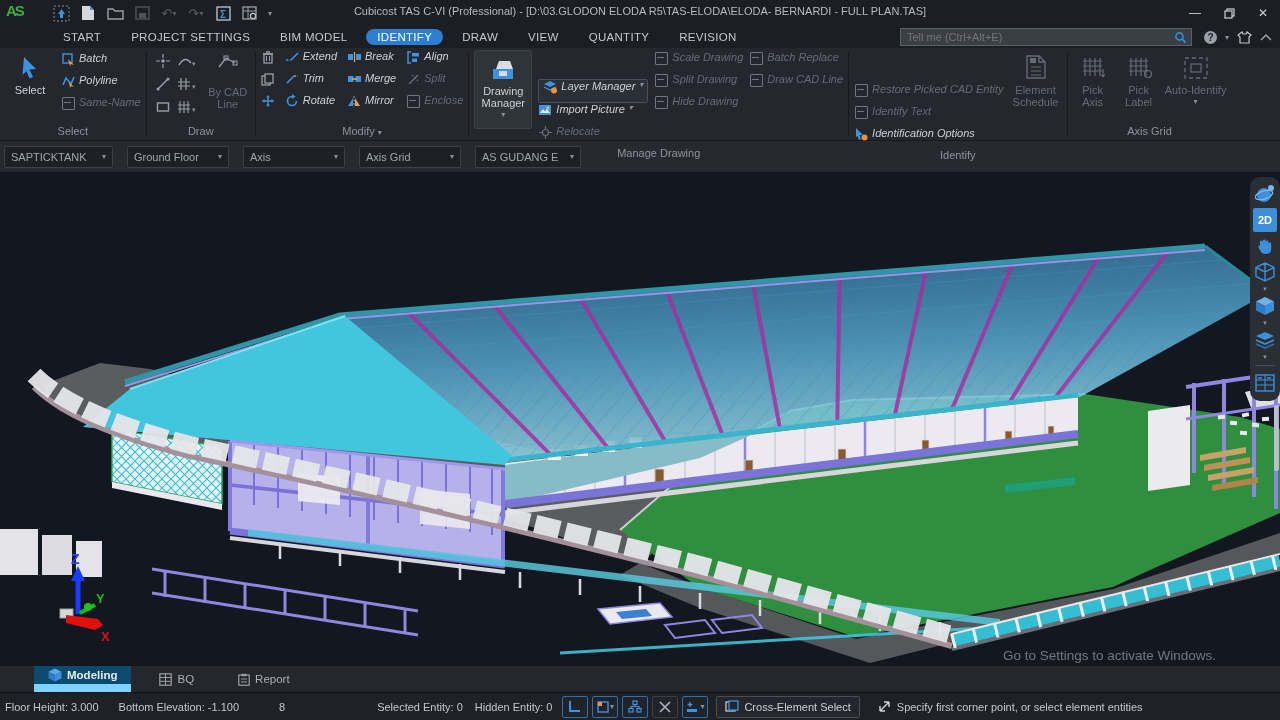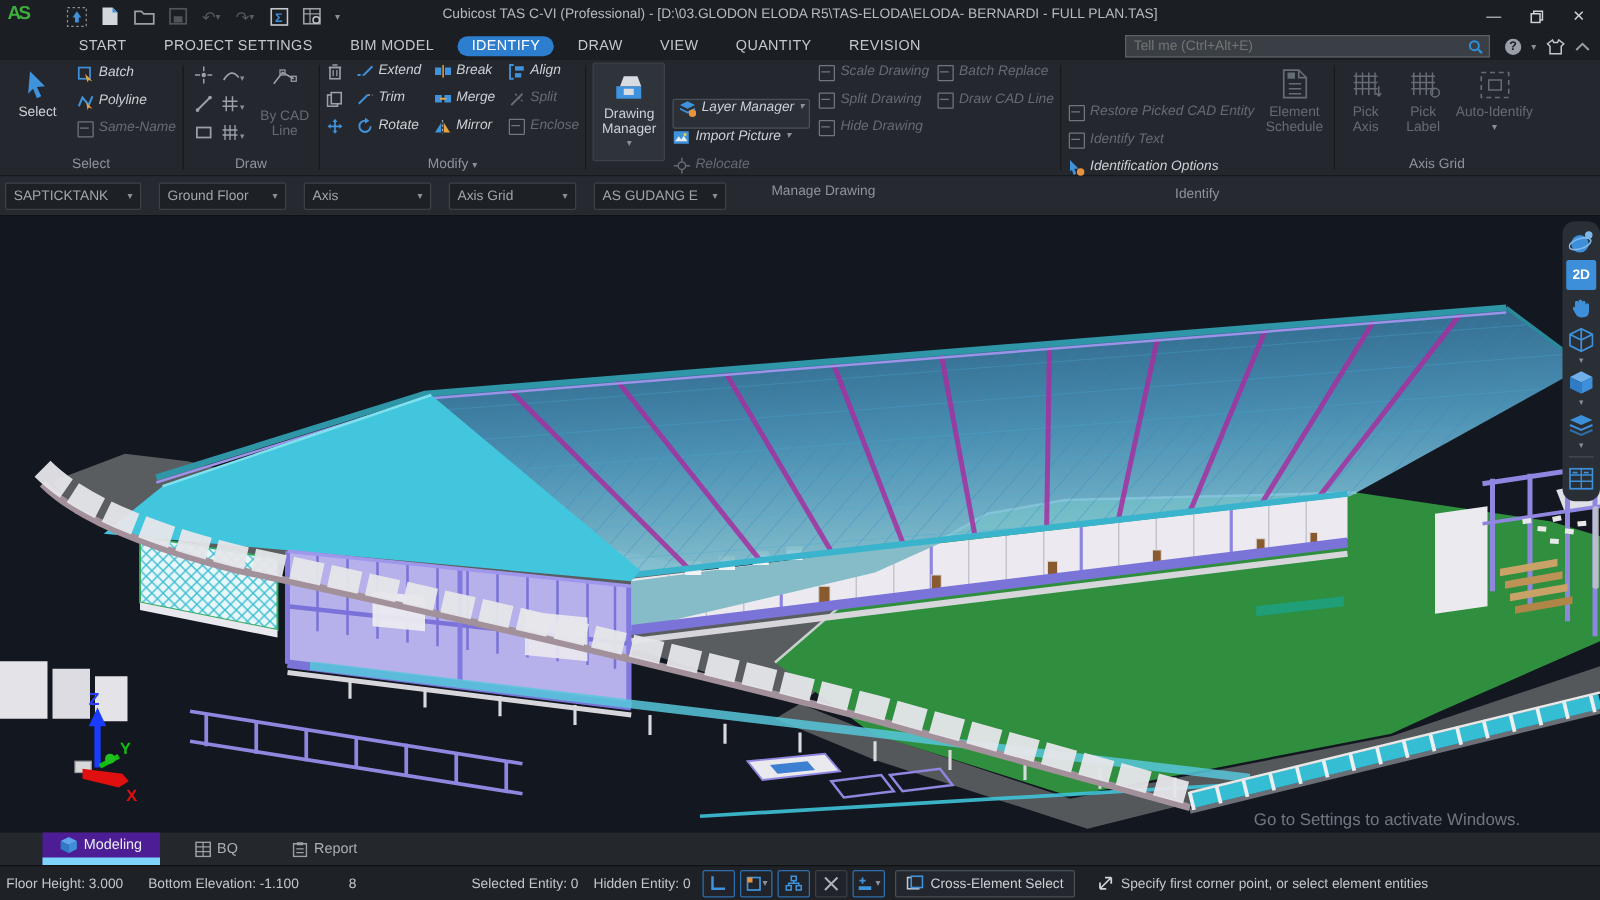--- a/index.html
+++ b/index.html
@@ -60,21 +60,21 @@
   .vdiv{width:20px;height:1px;background:#474c54;margin:3px 0;}
   .scrollstrip{position:absolute;right:1px;top:232px;width:5px;height:66px;background:#c2c7cd;opacity:.85;border-radius:2px;}
 
   .watermark{position:absolute;left:1003px;top:644px;pointer-events:none;z-index:60;}
   .wm1{font-size:21px;color:rgba(190,196,203,.45);}
   .wm2{font-size:13.5px;color:rgba(190,196,203,.55);margin-top:4px;}
 
   
   .bottomtabs{height:26px;background:#24272c;display:flex;align-items:stretch;border-top:1px solid #121418;}
   .btab{display:flex;align-items:center;gap:5px;padding:0 14px;color:#aab0b7;font-size:11.5px;}
-  .btab.active{background:#4c1d95;color:#e8ecf0;border-bottom:6px solid #7dd3fc;}
+  .btab.active{background:#0c4a6e;color:#e8ecf0;border-bottom:8px solid #7dd3fc;font-weight:bold;}
 
   
   .statusbar{height:27px;background:#1e2126;display:flex;align-items:center;color:#c3c8ce;font-size:11px;border-top:1px solid #101215;}
   .sb-item{white-space:nowrap;}
   .sbicons{display:flex;align-items:center;gap:4px;margin-left:10px;}
   .sbtn{width:24px;height:20px;border:1px solid #2f6fae;border-radius:2px;background:#20242a;display:flex;align-items:center;justify-content:center;gap:1px;}
   .sbtn.plain{border-color:#3a3f46;}
   .crossbtn{display:flex;align-items:center;gap:5px;border:1px solid #4a4f57;background:#23262c;border-radius:2px;height:20px;padding:0 8px;margin-left:8px;color:#ccd1d7;}
   .prompt{display:flex;align-items:center;gap:6px;margin-left:18px;color:#c3c8ce;}
 

